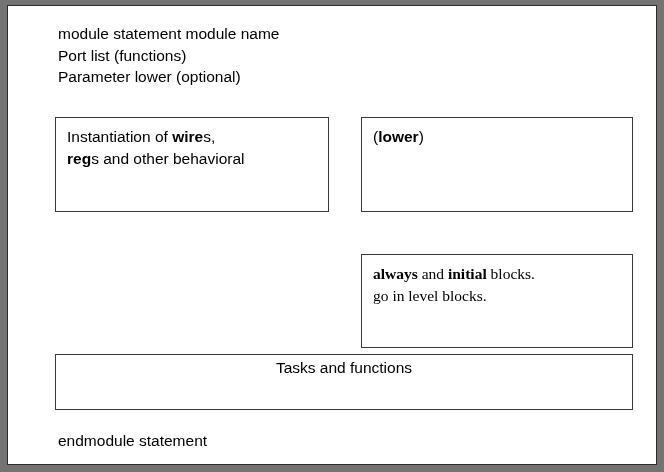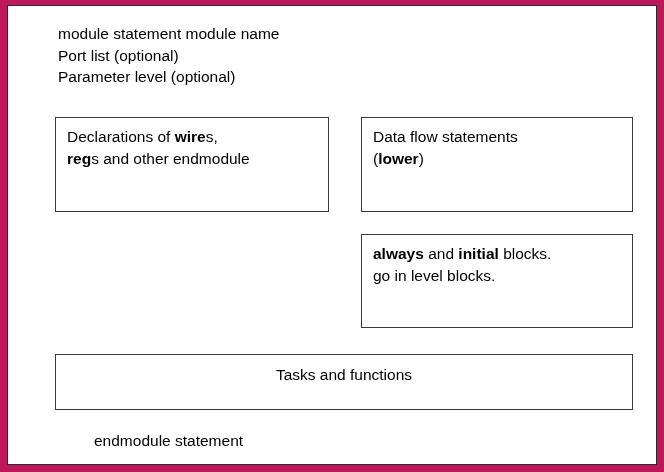--- a/index.html
+++ b/index.html
@@ -12,21 +12,21 @@
     height: 472px;
     font-family: "Liberation Sans", sans-serif;
     color: #000000;
     overflow: hidden;
   }
 
   #canvas {
     position: relative;
     width: 664px;
     height: 472px;
-    background: #be185d;
+    background: #737373;
   }
 
   
   .module-frame {
     position: absolute;
     left: 7px;
     top: 5px;
     width: 650px;
     height: 460px;
     border: 1px solid #2b2b2b;
@@ -68,75 +68,73 @@
     white-space: nowrap;
   }
   .bold {
     font-weight: bold;
   }
 
   
   #box-declarations { left: 47px;  top: 111px; width: 274px; height: 95px; }
   #box-dataflow     { left: 353px; top: 111px; width: 272px; height: 95px; }
   #box-instantiation{ left: 47px;  top: 234px; width: 274px; height: 94px; }
-  #box-behavioral   { left: 353px; top: 228px; width: 272px; height: 94px; }
+  #box-behavioral   { left: 353px; top: 248px; width: 272px; height: 94px; font-family: Liberation Serif, serif; }
 
   
   #box-tasks {
     left: 47px;
     top: 348px;
     width: 578px;
     height: 56px;
   }
   #box-tasks .tasks-label {
     position: absolute;
     left: 0;
     right: 0;
-    top: 9px;
+    top: 2px;
     text-align: center;
     font-size: 15.5px;
     line-height: 22px;
     color: #000000;
   }
 
   
   .footer-line {
     position: absolute;
     left: 50px;
     top: 424px;
     font-size: 15.5px;
     line-height: 22px;
     white-space: nowrap;
     color: #000000;
-    margin-left: 36px;
   }
 </style>
 </head>
 <body>
 
 <div id="canvas">
 
   <div class="module-frame">
 
     <div class="header-block">
       <div class="header-line">module statement module name</div>
-      <div class="header-line">Port list (optional)</div>
-      <div class="header-line">Parameter level (optional)</div>
+      <div class="header-line">Port list (functions)</div>
+      <div class="header-line">Parameter lower (optional)</div>
     </div>
 
     <div class="box" id="box-declarations">
       <div class="box-text">
-          <div class="ln"><span>Declarations of </span><span class="bold">wire</span><span>s,</span></div>
-          <div class="ln"><span class="bold">reg</span><span>s and other endmodule</span></div>
+          <div class="ln"><span>Instantiation of </span><span class="bold">wire</span><span>s,</span></div>
+          <div class="ln"><span class="bold">reg</span><span>s and other behavioral</span></div>
         </div>
     </div>
 
     <div class="box" id="box-dataflow">
       <div class="box-text">
-          <div class="ln"><span>Data flow statements</span></div>
           <div class="ln"><span>(</span><span class="bold">lower</span><span>)</span></div>
         </div>
     </div>
 
 
     <div class="box" id="box-behavioral">
       <div class="box-text">
           <div class="ln"><span class="bold">always</span><span> and </span><span class="bold">initial</span><span> blocks.</span></div>
           <div class="ln"><span>go in level blocks.</span></div>
         </div>

